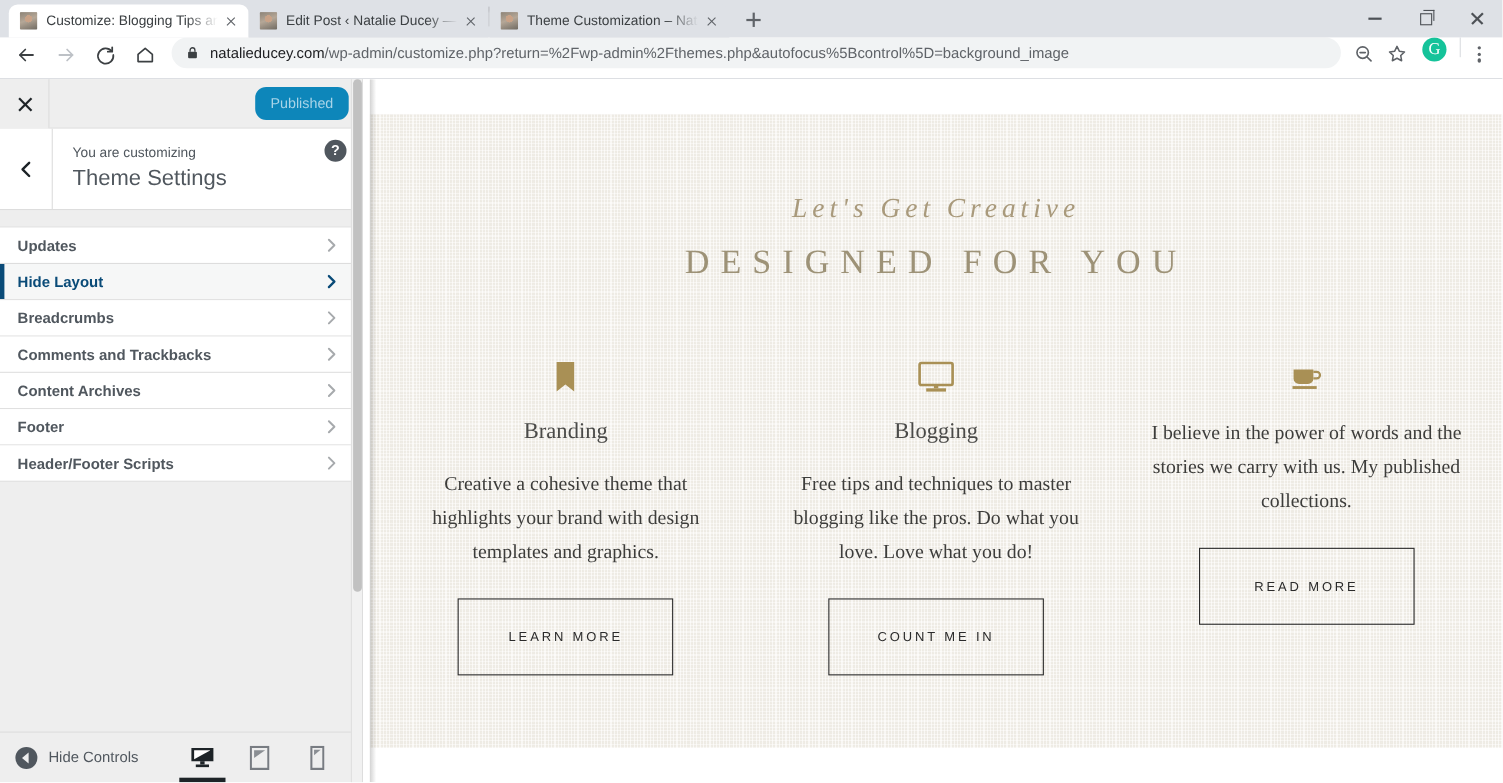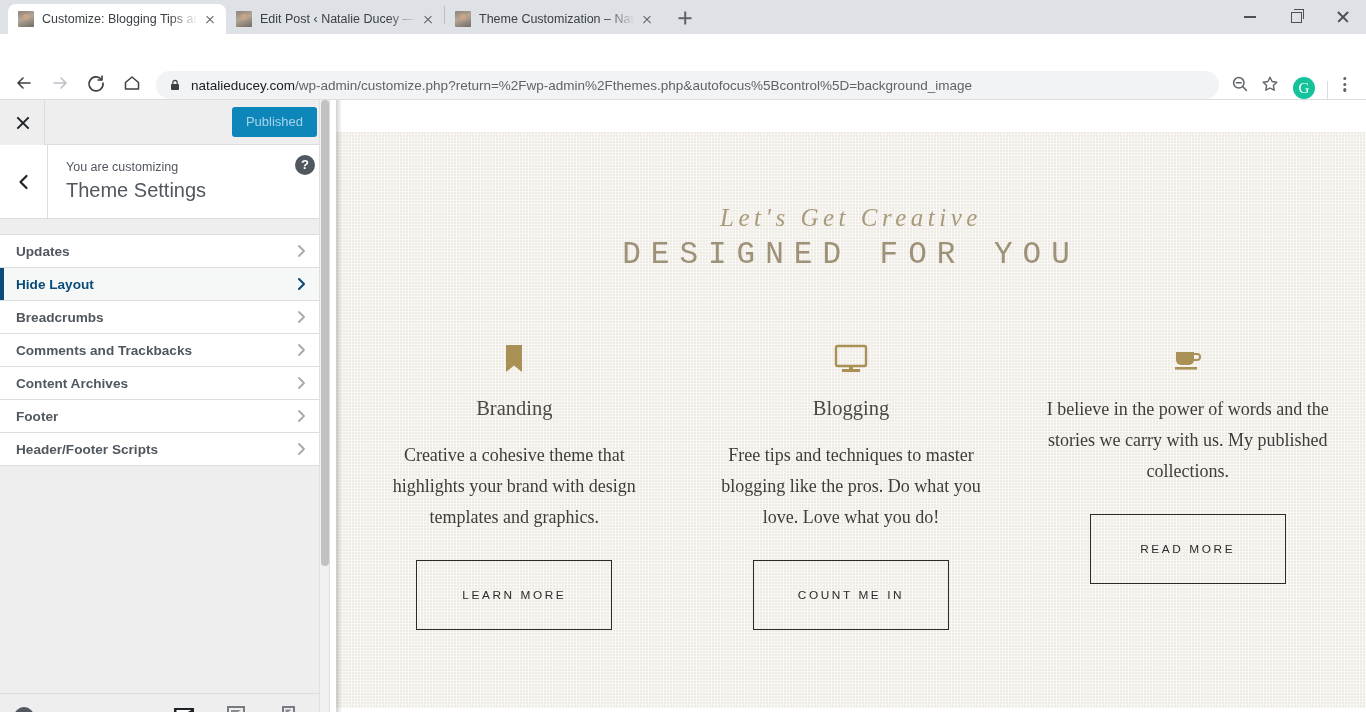--- a/index.html
+++ b/index.html
@@ -104,27 +104,26 @@
     border-top: 1.6px solid #4d5156; border-right: 1.6px solid #4d5156;
   }
   .wb-close::before, .wb-close::after {
     content: ""; position: absolute; left: 16px; top: 15.5px;
     width: 14px; height: 1.6px; background: #4d5156;
   }
   .wb-close::before { transform: rotate(45deg); }
   .wb-close::after  { transform: rotate(-45deg); }
 
   .toolbar {
-    height: 26px;
+    height: 38px;
     background: #ffffff;
     display: flex;
-    align-items: flex-end;
+    align-items: flex-start;
     padding: 0 8px;
     border-bottom: 1px solid #dadce0;
-    margin-top: 40px;
   }
   .navbtn { width: 32px; height: 32px; position: relative; margin-right: 4px; flex:0 0 32px;}
   .navbtn svg { position: absolute; left: 50%; top: 50%; transform: translate(-50%,-50%); }
 
   .omnibox {
     flex: 1 1 auto;
     height: 28px;
     background: #f1f3f4;
     border-radius: 14px;
     display: flex;
@@ -184,21 +183,21 @@
     width: 16px; height: 2px; background: #1d2327;
   }
   .cz-close::before { transform: rotate(45deg); }
   .cz-close::after  { transform: rotate(-45deg); }
   .cz-publish {
     margin-left: auto; margin-right: 12px;
     background: #0d86ba;
     color: #a8d4e8;
     font-size: 13px;
     padding: 6px 14px;
-    border: none; border-radius: 3px;
+    border: none; border-radius: 10px;
     font-family: "Liberation Sans", sans-serif;
     line-height: 1.4;
   }
 
   .cz-panel-title {
     background: #fff;
     border-bottom: 1px solid #ddd;
     display: flex; align-items: stretch;
     flex: 0 0 74px;
     position: relative;
@@ -302,26 +301,26 @@
   }
   .hero-inner { padding-top: 72px; text-align: center; }
   .eyebrow {
     font-family: "Liberation Serif", serif;
     font-style: italic;
     font-size: 25px;
     letter-spacing: 4.5px;
     color: #a99a7c;
   }
   .headline {
-    font-family: Liberation Mono, monospace;
+    font-family: Liberation Serif, serif;
     font-weight: 300;
     font-size: 31px;
     letter-spacing: 10px;
     color: #9d9277;
-    margin-top: 5px;
+    margin-top: 16px;
   }
   .cols {
     display: flex;
     margin-top: 68px;
     padding: 0 10px;
   }
   .col { flex: 1 1 0; padding: 0 26px; text-align: center; }
   .col-icon { height: 34px; display:flex; align-items:flex-end; justify-content:center; color: #a99055; }
   .col-title {
     font-family: "Liberation Serif", serif;

